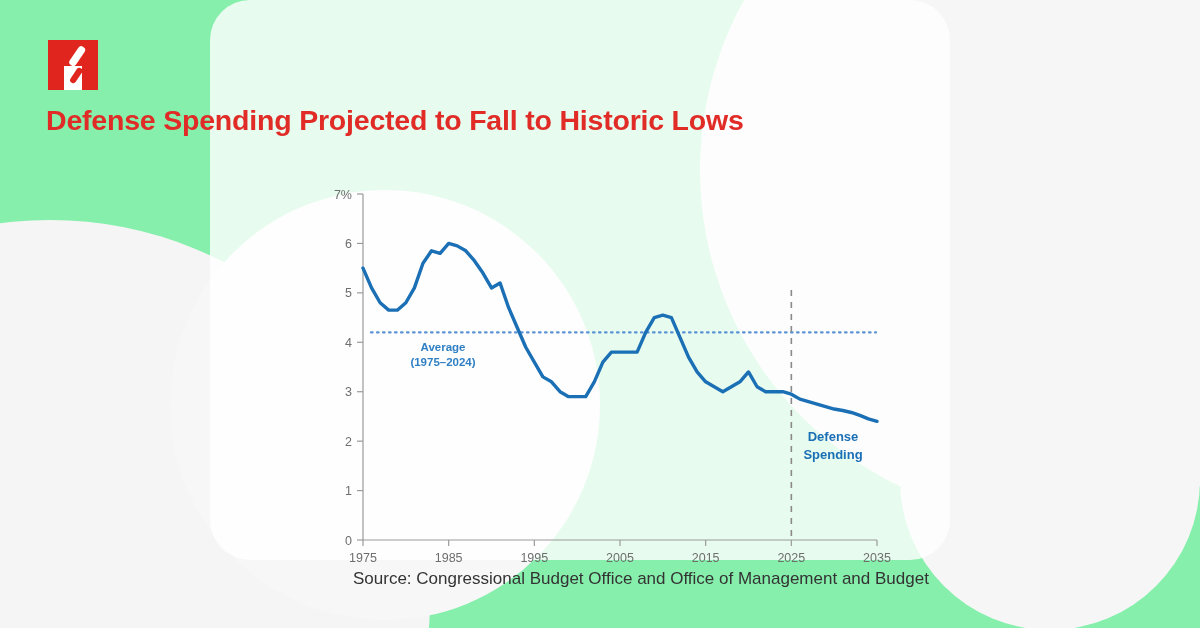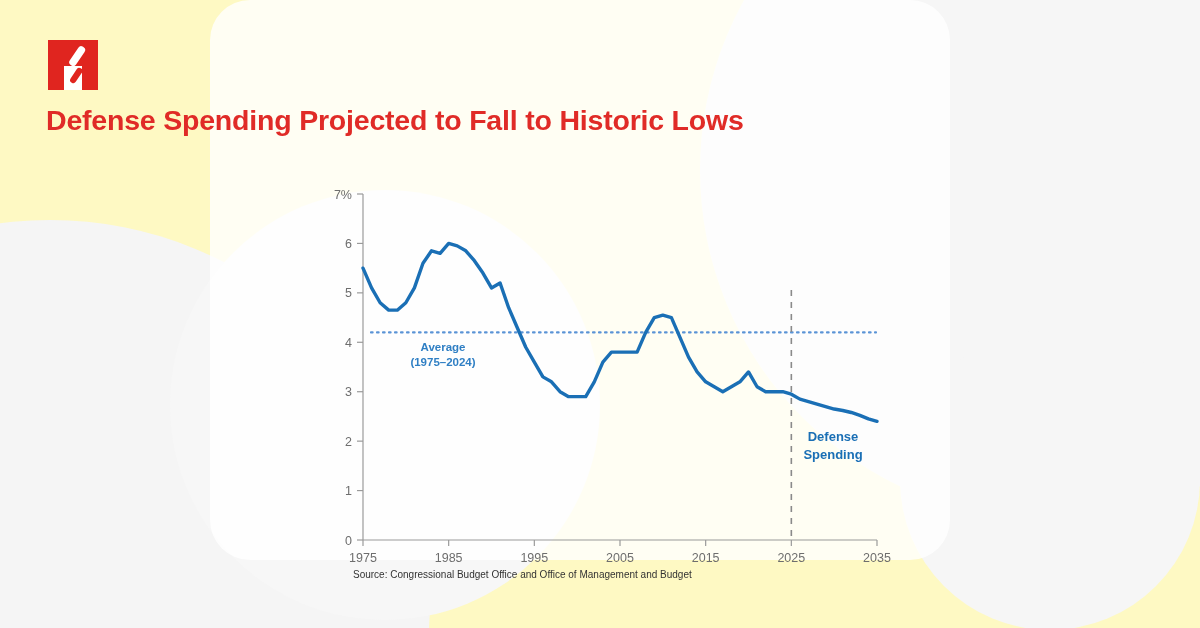--- a/index.html
+++ b/index.html
@@ -10,21 +10,21 @@
     width: 1200px;
     height: 628px;
     background: #ffffff;
     font-family: "Liberation Sans", sans-serif;
     overflow: hidden;
   }
   #page {
     position: relative;
     width: 1200px;
     height: 628px;
-    background: #fef9c3;
+    background: #86efac;
     overflow: hidden;
   }
   
   .bg-layer {
     position: absolute;
     inset: 0;
     overflow: hidden;
     pointer-events: none;
   }
   .bg-circle {
@@ -90,21 +90,21 @@
   .ann-series {
     font-family: "Liberation Sans", sans-serif;
     font-size: 13px;
     font-weight: bold;
     fill: #1a6fb5;
   }
   .source {
     position: absolute;
     left: 353px;
     top: 569px;
-    font-size: 10px;
+    font-size: 17px;
     color: #333333;
     white-space: nowrap;
   }
 </style>
 </head>
 <body>
 
 <div id="page">
 
   <div class="bg-layer">

